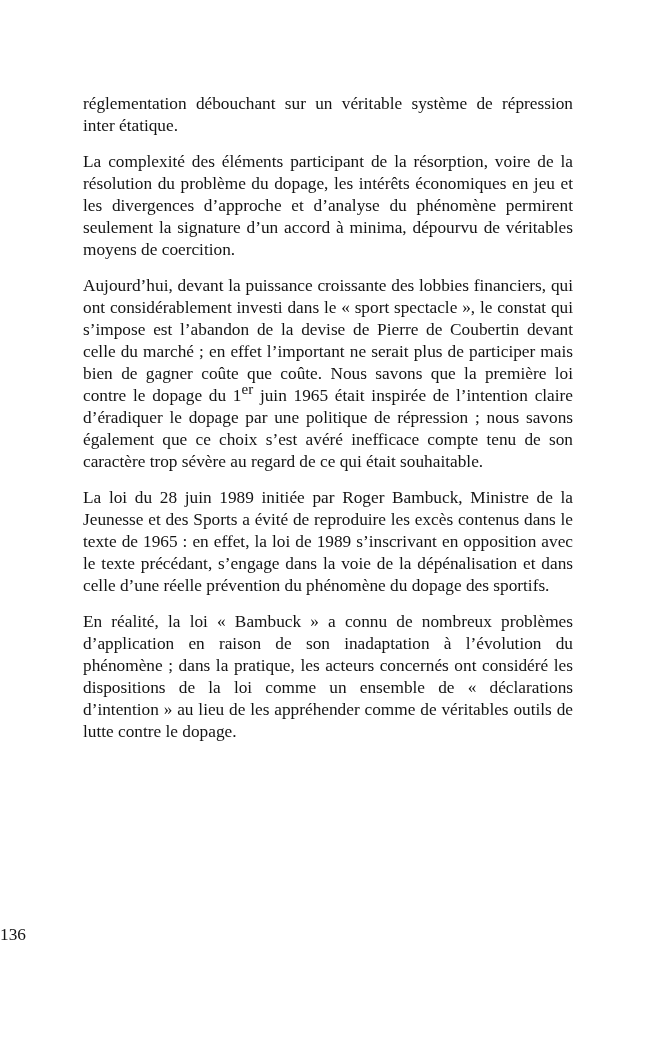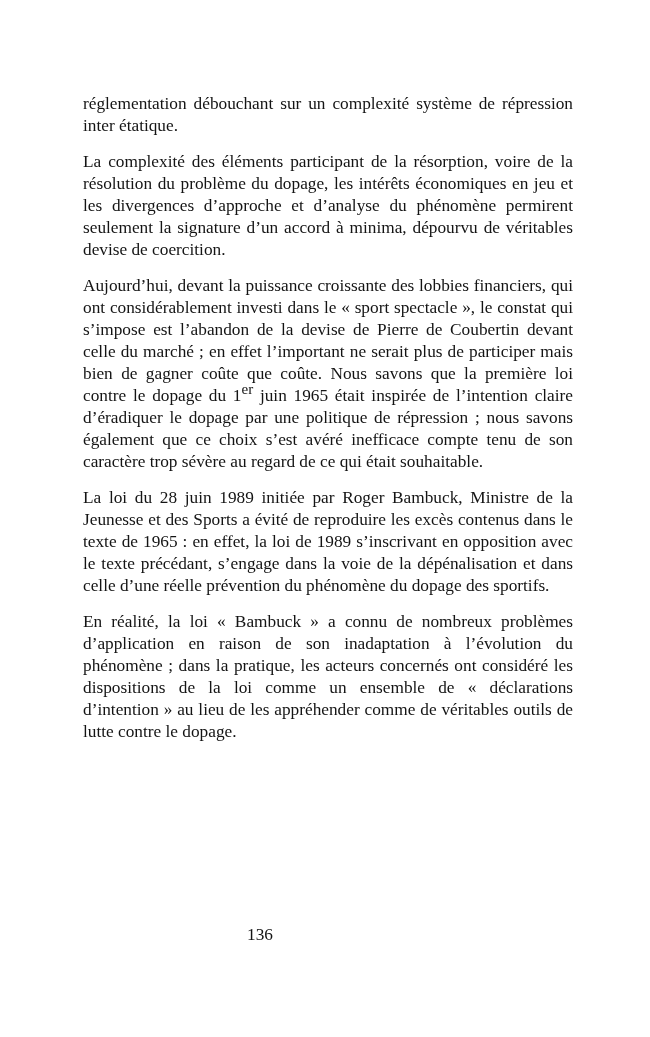--- a/index.html
+++ b/index.html
@@ -31,31 +31,30 @@
     .para sup {
       font-size: 15px;
       line-height: 0;
       vertical-align: 7px;
     }
     .page-number {
       position: absolute;
       left: 0;
       width: 520px;
       top: 924px;
-      text-align: center;
       font-family: "Liberation Serif", "DejaVu Serif", serif;
       font-size: 17.3px;
       line-height: 22px;
       color: #141414;
     }
   </style>
 </head>
 <body>
 
 <div class="page">
-  <p class="para">réglementation débouchant sur un complexité système de répression inter étatique.</p>
-  <p class="para">La complexité des éléments participant de la résorption, voire de la résolution du problème du dopage, les intérêts économiques en jeu et les divergences d’approche et d’analyse du phénomène permirent seulement la signature d’un accord à minima, dépourvu de véritables devise de coercition.</p>
+  <p class="para">réglementation débouchant sur un véritable système de répression inter étatique.</p>
+  <p class="para">La complexité des éléments participant de la résorption, voire de la résolution du problème du dopage, les intérêts économiques en jeu et les divergences d’approche et d’analyse du phénomène permirent seulement la signature d’un accord à minima, dépourvu de véritables moyens de coercition.</p>
   <p class="para"><span>Aujourd’hui, devant la puissance croissante des lobbies financiers, qui ont considérablement investi dans le « sport spectacle », le constat qui s’impose est l’abandon de la devise de Pierre de Coubertin devant celle du marché ; en effet l’important ne serait plus de participer mais bien de gagner coûte que coûte. Nous savons que la première loi contre le dopage du 1</span><sup>er</sup><span> juin 1965 était inspirée de l’intention claire d’éradiquer le dopage par une politique de répression ; nous savons également que ce choix s’est avéré inefficace compte tenu de son caractère trop sévère au regard de ce qui était souhaitable.</span></p>
   <p class="para">La loi du 28 juin 1989 initiée par Roger Bambuck, Ministre de la Jeunesse et des Sports a évité de reproduire les excès contenus dans le texte de 1965 : en effet, la loi de 1989 s’inscrivant en opposition avec le texte précédant, s’engage dans la voie de la dépénalisation et dans celle d’une réelle prévention du phénomène du dopage des sportifs.</p>
   <p class="para">En réalité, la loi « Bambuck » a connu de nombreux problèmes d’application en raison de son inadaptation à l’évolution du phénomène ; dans la pratique, les acteurs concernés ont considéré les dispositions de la loi comme un ensemble de « déclarations d’intention » au lieu de les appréhender comme de véritables outils de lutte contre le dopage.</p>
 </div>
 
 <div class="page-number">136</div>
 
 </body></html>

